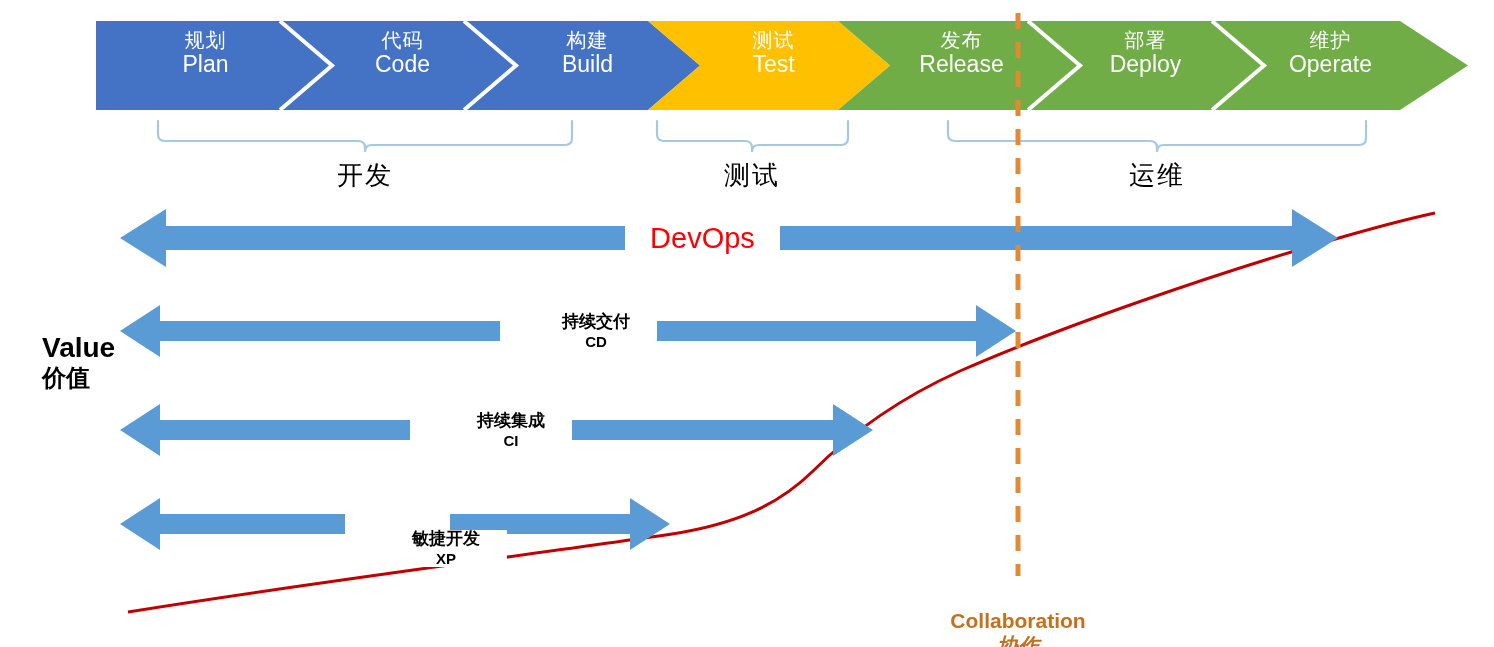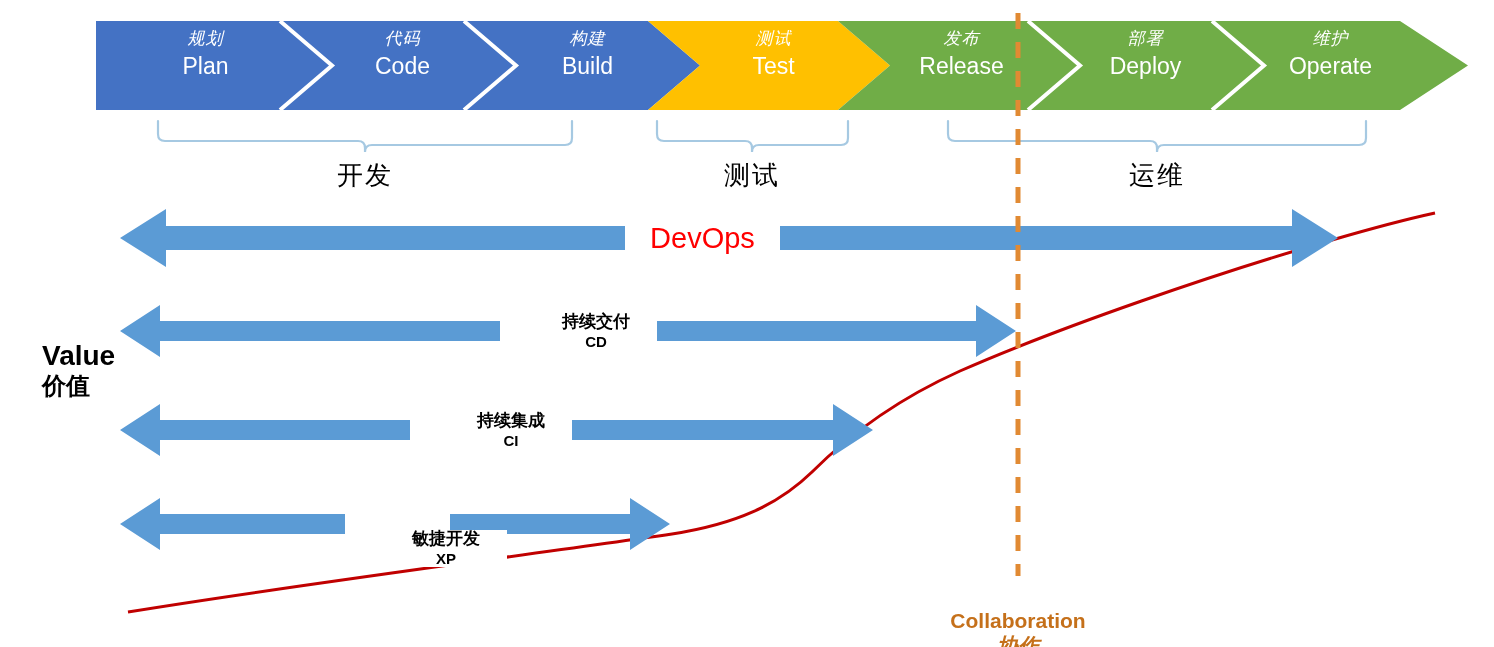--- a/index.html
+++ b/index.html
@@ -27,30 +27,29 @@
   
   .stage-label {
     position: absolute;
     text-align: center;
     color: #ffffff;
     line-height: 1.05;
     pointer-events: none;
   }
   .stage-label .cn {
     display: block;
-    font-size: 17px;
+    font-size: 20px;
     font-weight: 400;
     letter-spacing: 1px;
-    font-style: italic;
   }
   .stage-label .en {
     display: block;
     font-size: 23px;
     font-weight: 400;
-    margin-top: 6px;
+    margin-top: 1px;
   }
   
   .phase-caption {
     position: absolute;
     text-align: center;
     font-size: 26px;
     color: #000000;
     letter-spacing: 2px;
   }
   
@@ -205,21 +204,21 @@
   <div class="arrow-caption" style="left:410px; top:412px; width:110px;">
     <span class="cn">持续集成</span>
     <span class="en">CI</span>
   </div>
 
   <div class="arrow-caption" style="left:345px; top:530px; width:110px;">
     <span class="cn">敏捷开发</span>
     <span class="en">XP</span>
   </div>
 
-  <div class="value-label" style="left:42px; top:340px; width:130px;">
+  <div class="value-label" style="left:42px; top:332px; width:130px;">
     <span class="en">Value</span>
     <span class="cn">价值</span>
   </div>
 
   <svg class="layer" viewBox="0 0 1494 647" width="1494" height="647">
     <line x1="1018" y1="13" x2="1018" y2="576" stroke="#E18A33" stroke-width="5" stroke-dasharray="16 13" stroke-linecap="butt"></line>
   </svg>
 
   <div class="collab-label" style="left:918px; top:608px; width:200px;">
     <span class="en">Collaboration</span>

